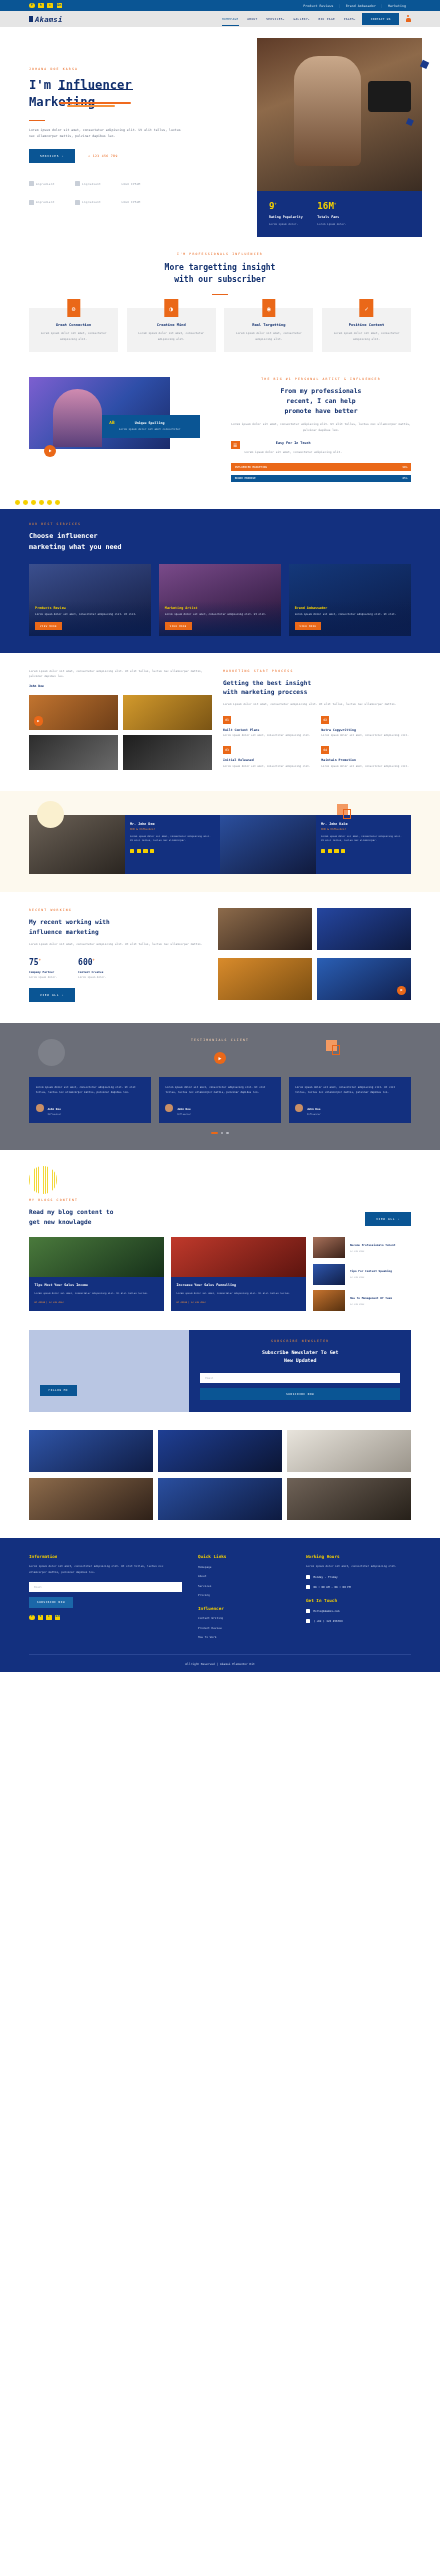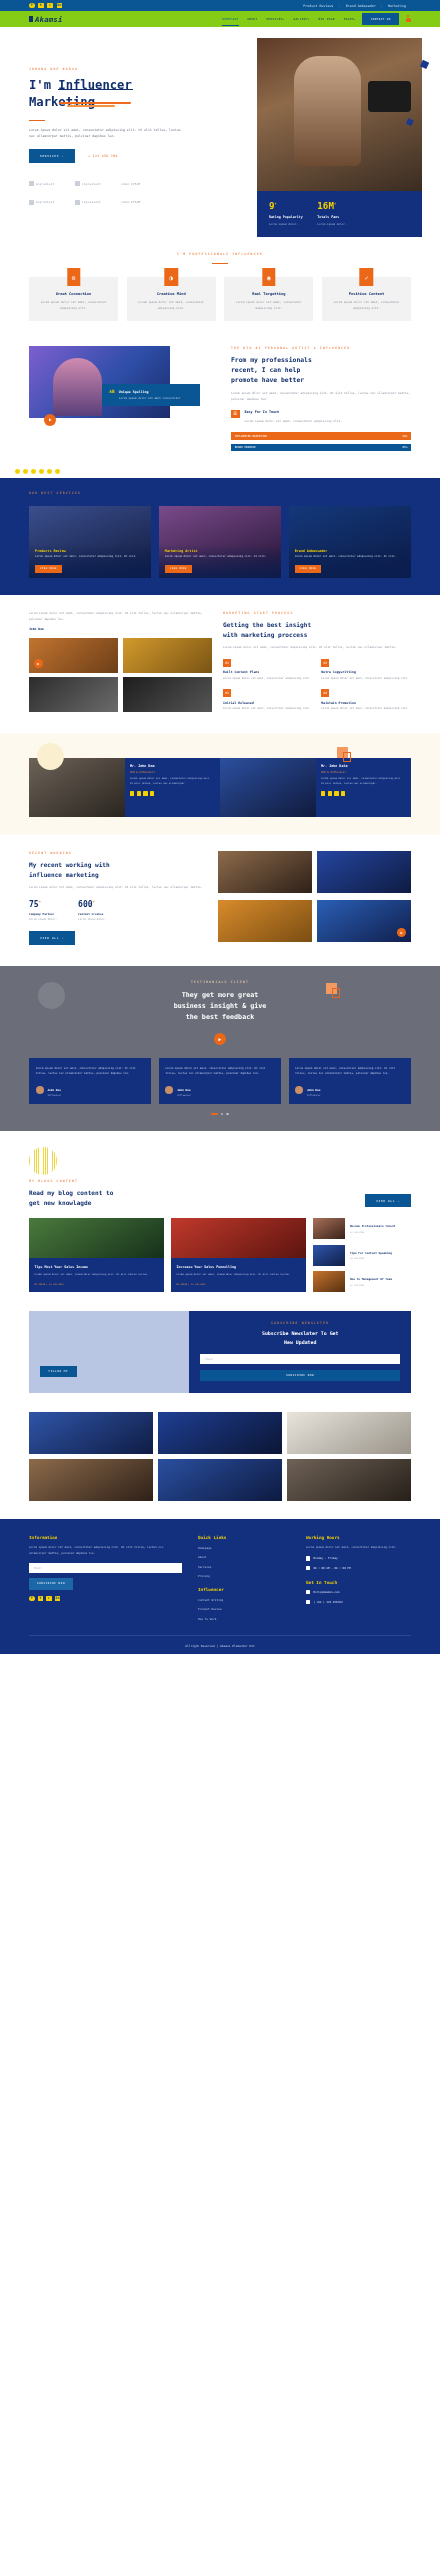--- a/index.html
+++ b/index.html
@@ -12,21 +12,21 @@
   
   .topbar { background:#0a5594; height:11px; display:flex; align-items:center; padding:0 29px; justify-content:space-between;}
   .topbar .socials { display:flex; gap:3.7px; }
   .sicon { width:5.5px; height:5.5px; background:#f5d000; border-radius:0.6px; display:flex; align-items:center; justify-content:center; color:#0a5594; font-size:3.7px; font-weight:bold; line-height:1;}
   .sicon.fb { border-radius:50%; }
   .topbar .tlinks { display:flex; gap:0; align-items:center; }
   .topbar .tlinks a { color:#cfe0ef; font-size:3.2px; text-decoration:none; padding:0 4.9px; letter-spacing:0.1px;}
   .topbar .tlinks span.sep { color:#3b78ad; font-size:3.7px; }
 
   
-  .nav { height:16px; background:#84cc16; display:flex; align-items:center; padding:2px 29px; justify-content:space-between; }
+  .nav { height:16px; background:#e5e5e5; display:flex; align-items:center; padding:2px 29px; justify-content:space-between; }
   .brand { display:flex; align-items:center; gap:2.4px; }
   .brand .dots { display:grid; grid-template-columns:repeat(2,1.5px); grid-template-rows:repeat(3,1.5px); gap:0.6px; }
   .brand .dots i { background:#12306e; display:block; width:1.5px; height:1.5px;}
   .brand .name { font-size:7.3px; font-weight:bold; font-style:italic; color:#12306e; letter-spacing:0.2px;}
   .menu { display:flex; align-items:center; gap:8.6px; }
   .menu a { font-size:2.8px; letter-spacing:0.4px; color:#12306e; text-decoration:none; text-transform:uppercase; position:relative;}
   .menu a.active { color:#0a5594; }
   .menu a.active:after { content:""; position:absolute; left:0; right:0; bottom:-4.3px; height:0.7px; background:#0a5594;}
   .menu a .car { font-size:2.4px; }
   .btn-contact { background:#0a5594; color:#fff; font-size:2.7px; letter-spacing:0.4px; padding:3.7px 8.6px; text-transform:uppercase;}
@@ -83,21 +83,21 @@
 
   
   .features{display:flex;justify-content:center;gap:8.6px;padding:13.4px 29px 0;}
   .fcard{flex:1;background:#f2f2f2;padding:14.7px 6.1px 9.8px;text-align:center;position:relative;}
   .fico{width:13.4px;height:18.3px;background:#ea6818;position:absolute;left:50%;top:-9.2px;transform:translateX(-50%);
         display:flex;align-items:center;justify-content:center;color:#fff;font-size:6.1px;}
   .fcard h4{font-size:3.7px;color:#12306e;font-weight:bold;margin-bottom:4.3px;}
   .fcard p{font-size:2.8px;line-height:2;color:#8a919d;}
 
   
-  .talent{display:flex;padding:24.4px 29px 0;gap:25px;}
+  .talent{display:flex;padding:24.4px 29px 0;gap:25px;text-align:center;}
   .talent .media{width:177px;position:relative;height:81px;}
   .talent .media .ph{position:absolute;left:0;top:0;width:141px;height:72px;background:linear-gradient(135deg,#7d5fd0,#2e4ea8 55%,#1b2c6b);}
   .talent .media .ph:after{content:"";position:absolute;left:24.4px;top:12.2px;width:49px;height:58px;background:linear-gradient(180deg,#d08bb0,#5a3f7a);border-radius:24.4px 24.4px 0 0;}
   .talent .media .badge{position:absolute;left:73px;top:38px;width:98px;background:#0a5594;padding:6.1px 7.3px;display:flex;gap:4.3px;}
   .badge .bi{color:#f5d000;font-size:4.3px;font-weight:bold;line-height:1;}
   .badge .bt{color:#fff;font-size:3.3px;font-weight:bold;}
   .badge .bp{color:#bcd0e6;font-size:2.7px;line-height:1.8;margin-top:1.8px;}
   .talent .media .play{position:absolute;left:15.3px;top:68px;width:12.2px;height:12.2px;border-radius:50%;background:#ea6818;color:#fff;display:flex;align-items:center;justify-content:center;font-size:4.3px;}
   .talent .copy{flex:1;}
   .talent .copy h2{font-size:6.4px;line-height:1.6;margin-top:4.9px;font-weight:bold;}
@@ -380,20 +380,21 @@
   </div>
 
   <div class="sec">
     <div class="stripes"></div>
     <div class="sqdeco">
         <div class="a"></div>
         <div class="b"></div>
       </div>
     <div class="sec-head">
       <span class="eyebrow">I'M PROFESSIONALS INFLUENCER</span>
+      <h2><span>More targetting insight</span><br><span>with our subscriber</span></h2>
       <div class="rule"></div>
     </div>
     <div class="features">
       <div class="fcard">
         <div class="fico">⚙</div>
         <h4>Great Connection</h4>
         <p>Lorem ipsum dolor sit amet, consectetur adipiscing elit.</p>
       </div>
       <div class="fcard">
         <div class="fico">◑</div>
@@ -456,20 +457,21 @@
   <div class="choose">
     <div class="dotsdeco">
         <i></i>
         <i></i>
         <i></i>
         <i></i>
         <i></i>
         <i></i>
       </div>
     <div class="eyebrow">OUR BEST SERVICES</div>
+    <h2><span>Choose influencer</span><br><span>marketing what you need</span></h2>
     <div class="ccards">
       <div class="ccard c1">
           <div class="im"></div>
           <div class="ov">
         <h4>Products Review</h4>
         <p>Lorem ipsum dolor sit amet, consectetur adipiscing elit. Ut elit.</p>
         <span class="more">VIEW MORE</span></div>
         </div>
       <div class="ccard c2">
           <div class="im"></div>
@@ -597,21 +599,20 @@
     </div>
   </div>
 
   <div class="testi">
     <div class="circ"></div>
     <div class="sqd">
         <div class="a"></div>
         <div class="b"></div>
       </div>
     <span class="eyebrow">TESTIMONIALS CLIENT</span>
-    <h2><span>They get more great</span><br><span>business insight &amp; give</span><br><span>the best feedback</span></h2>
     <div class="play">▶</div>
     <div class="tquotes">
       <div class="tq">
         <p>Lorem ipsum dolor sit amet, consectetur adipiscing elit. Ut elit tellus, luctus nec ullamcorper mattis, pulvinar dapibus leo.</p>
         <div class="who">
             <span class="av"></span>
             <span><span class="nm">John Doe</span><span class="rl" style="display:block">Influencer</span></span>
           </div>
       </div>
       <div class="tq">

